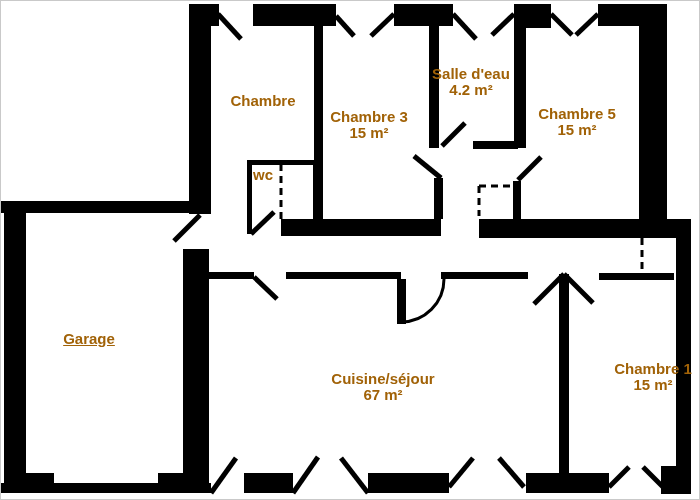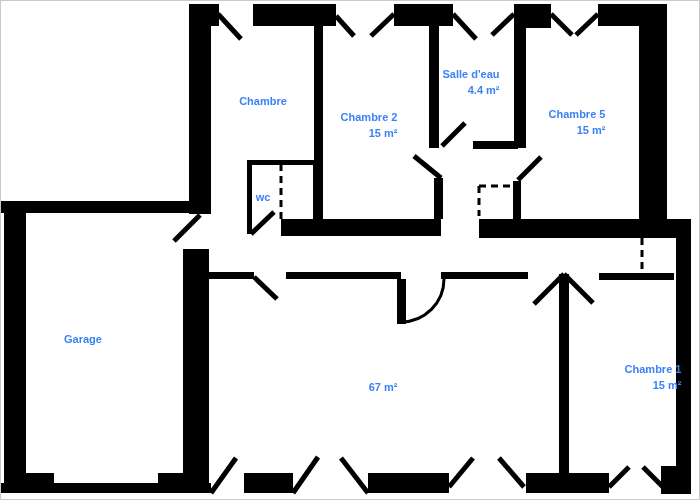--- a/index.html
+++ b/index.html
@@ -9,25 +9,25 @@
     box-sizing:border-box;
     border:1px solid #c9c9c9;
     background:#ffffff;
     font-family:"Liberation Sans", sans-serif;
     overflow:hidden;
   }
   #plan-svg{position:absolute;left:0;top:0;}
   .room-label{
     position:absolute;
     transform:translate(-50%,-50%);
-    text-align:right;
+    text-align:center;
     font-weight:bold;
-    font-size:11px;
+    font-size:15px;
     line-height:16px;
-    color:#3b82f6;
+    color:#a16207;
     white-space:nowrap;
   }
 </style>
 </head>
 <body>
 
 <div id="plan-frame">
   <svg id="plan-svg" xmlns="http://www.w3.org/2000/svg" width="700" height="500">
       <rect x="188" y="3" width="30" height="22" fill="#000000"></rect>
       <rect x="188" y="3" width="22" height="210" fill="#000000"></rect>
@@ -91,38 +91,39 @@
       <line x1="478" y1="185" x2="478" y2="215" stroke="#000000" stroke-width="3" stroke-dasharray="7 5"></line>
       <line x1="641" y1="237" x2="641" y2="272" stroke="#000000" stroke-width="3" stroke-dasharray="7 5"></line>
       <rect x="396" y="278" width="9" height="45" fill="#000000"></rect>
       <path d="M 443 278 A 43 43 0 0 1 400 321" fill="none" stroke="#000000" stroke-width="3"></path>
     </svg>
   <div id="labels">
       <div class="room-label" style="left: 262px; top: 100px;">
         <div>Chambre</div>
       </div>
       <div class="room-label" style="left: 368px; top: 124px;">
-        <div>Chambre 2</div>
+        <div>Chambre 3</div>
         <div>15 m²</div>
       </div>
       <div class="room-label" style="left: 470px; top: 81px;">
         <div>Salle d'eau</div>
-        <div>4.4 m²</div>
+        <div>4.2 m²</div>
       </div>
       <div class="room-label" style="left: 576px; top: 121px;">
         <div>Chambre 5</div>
         <div>15 m²</div>
       </div>
-      <div class="room-label" style="left: 262px; top: 196px;">
+      <div class="room-label" style="left: 262px; top: 174px;">
         <div>wc</div>
       </div>
-      <div class="room-label" style="left: 82px; top: 338px;">
+      <div class="room-label" style="left: 88px; top: 338px; text-decoration: underline;">
         <div>Garage</div>
       </div>
       <div class="room-label" style="left: 382px; top: 386px;">
+        <div>Cuisine/séjour</div>
         <div>67 m²</div>
       </div>
       <div class="room-label" style="left: 652px; top: 376px;">
         <div>Chambre 1</div>
         <div>15 m²</div>
       </div>
     </div>
 </div>
 
 </body></html>

